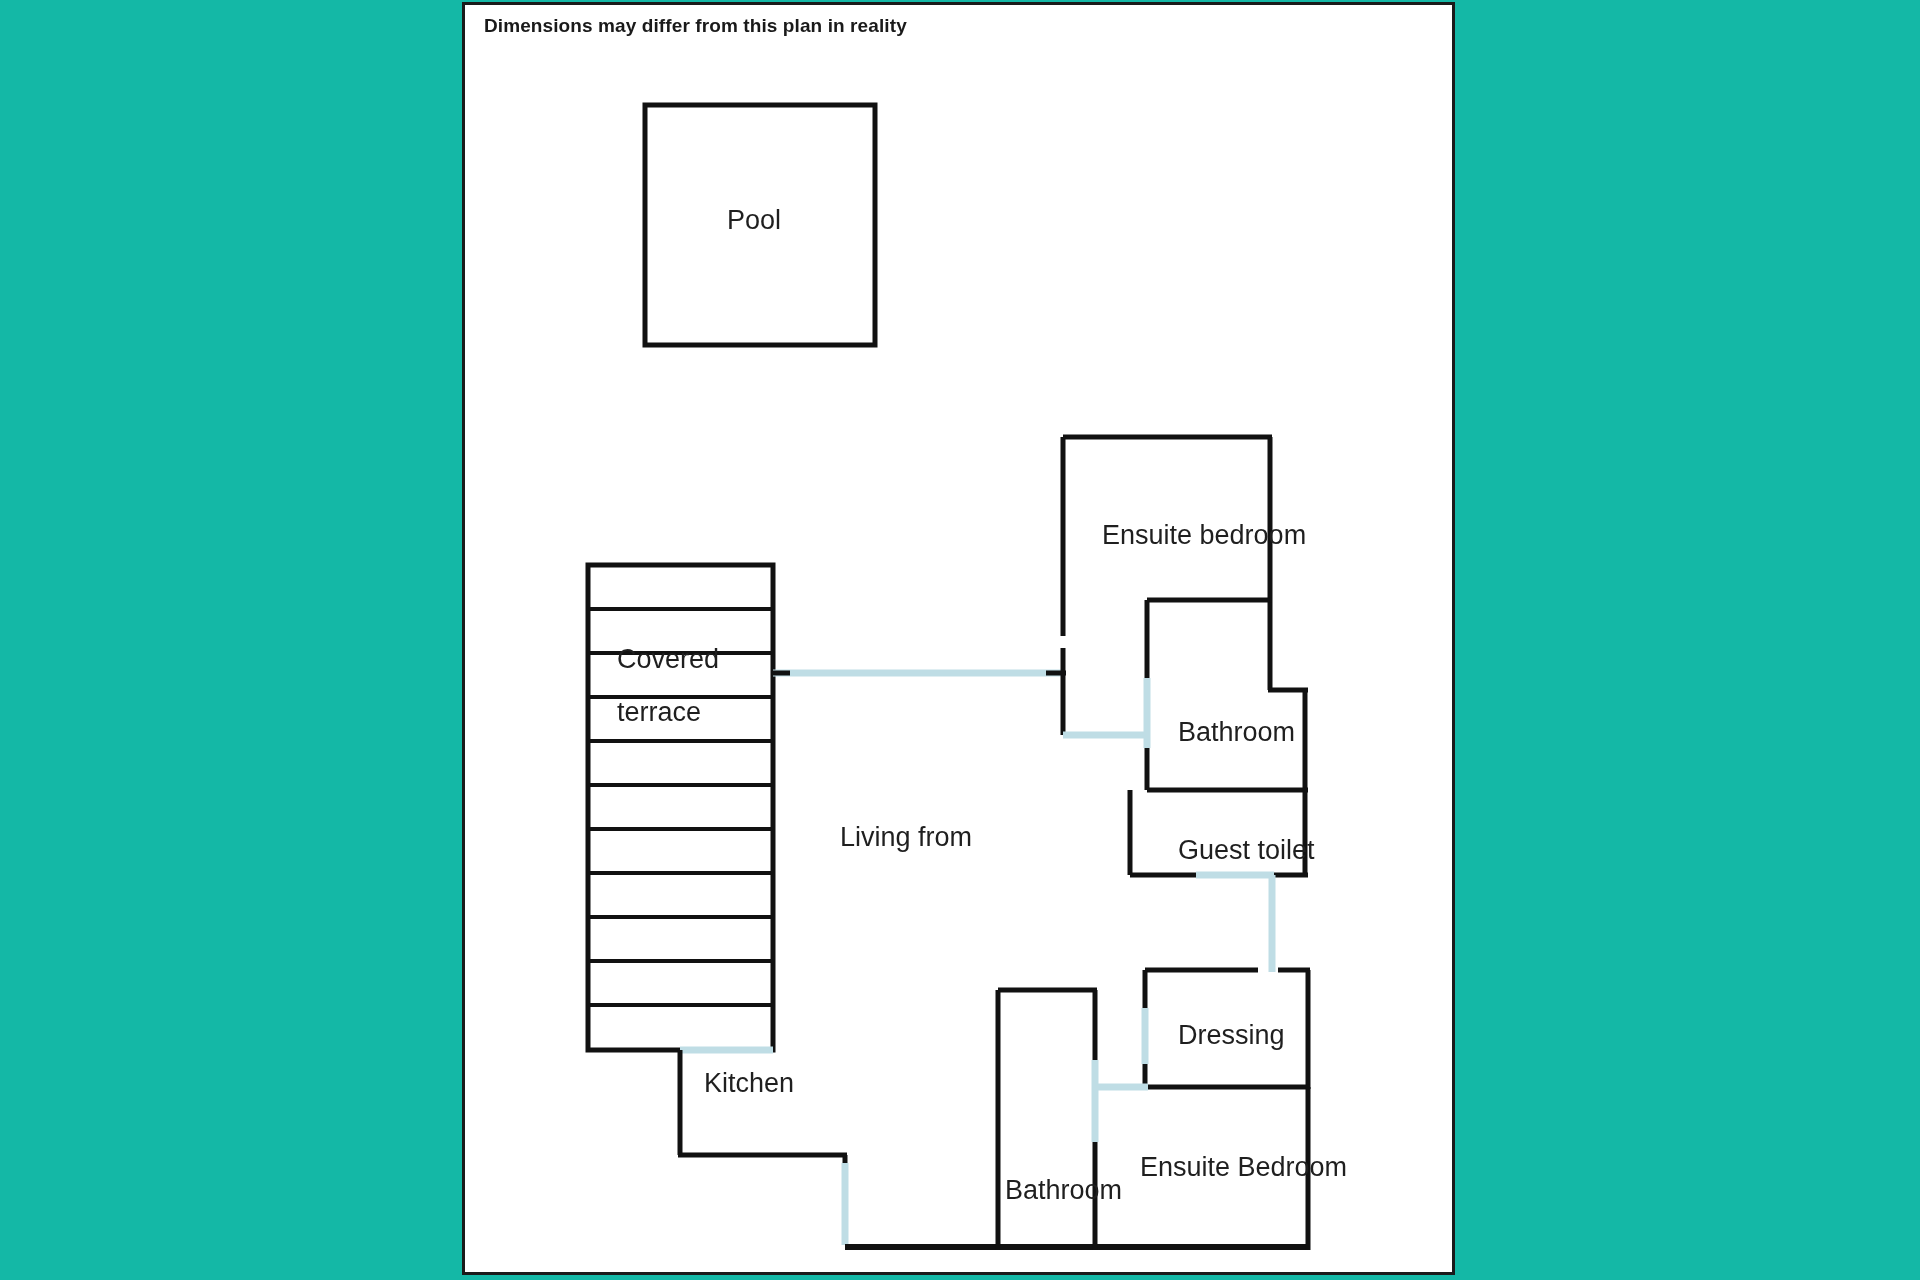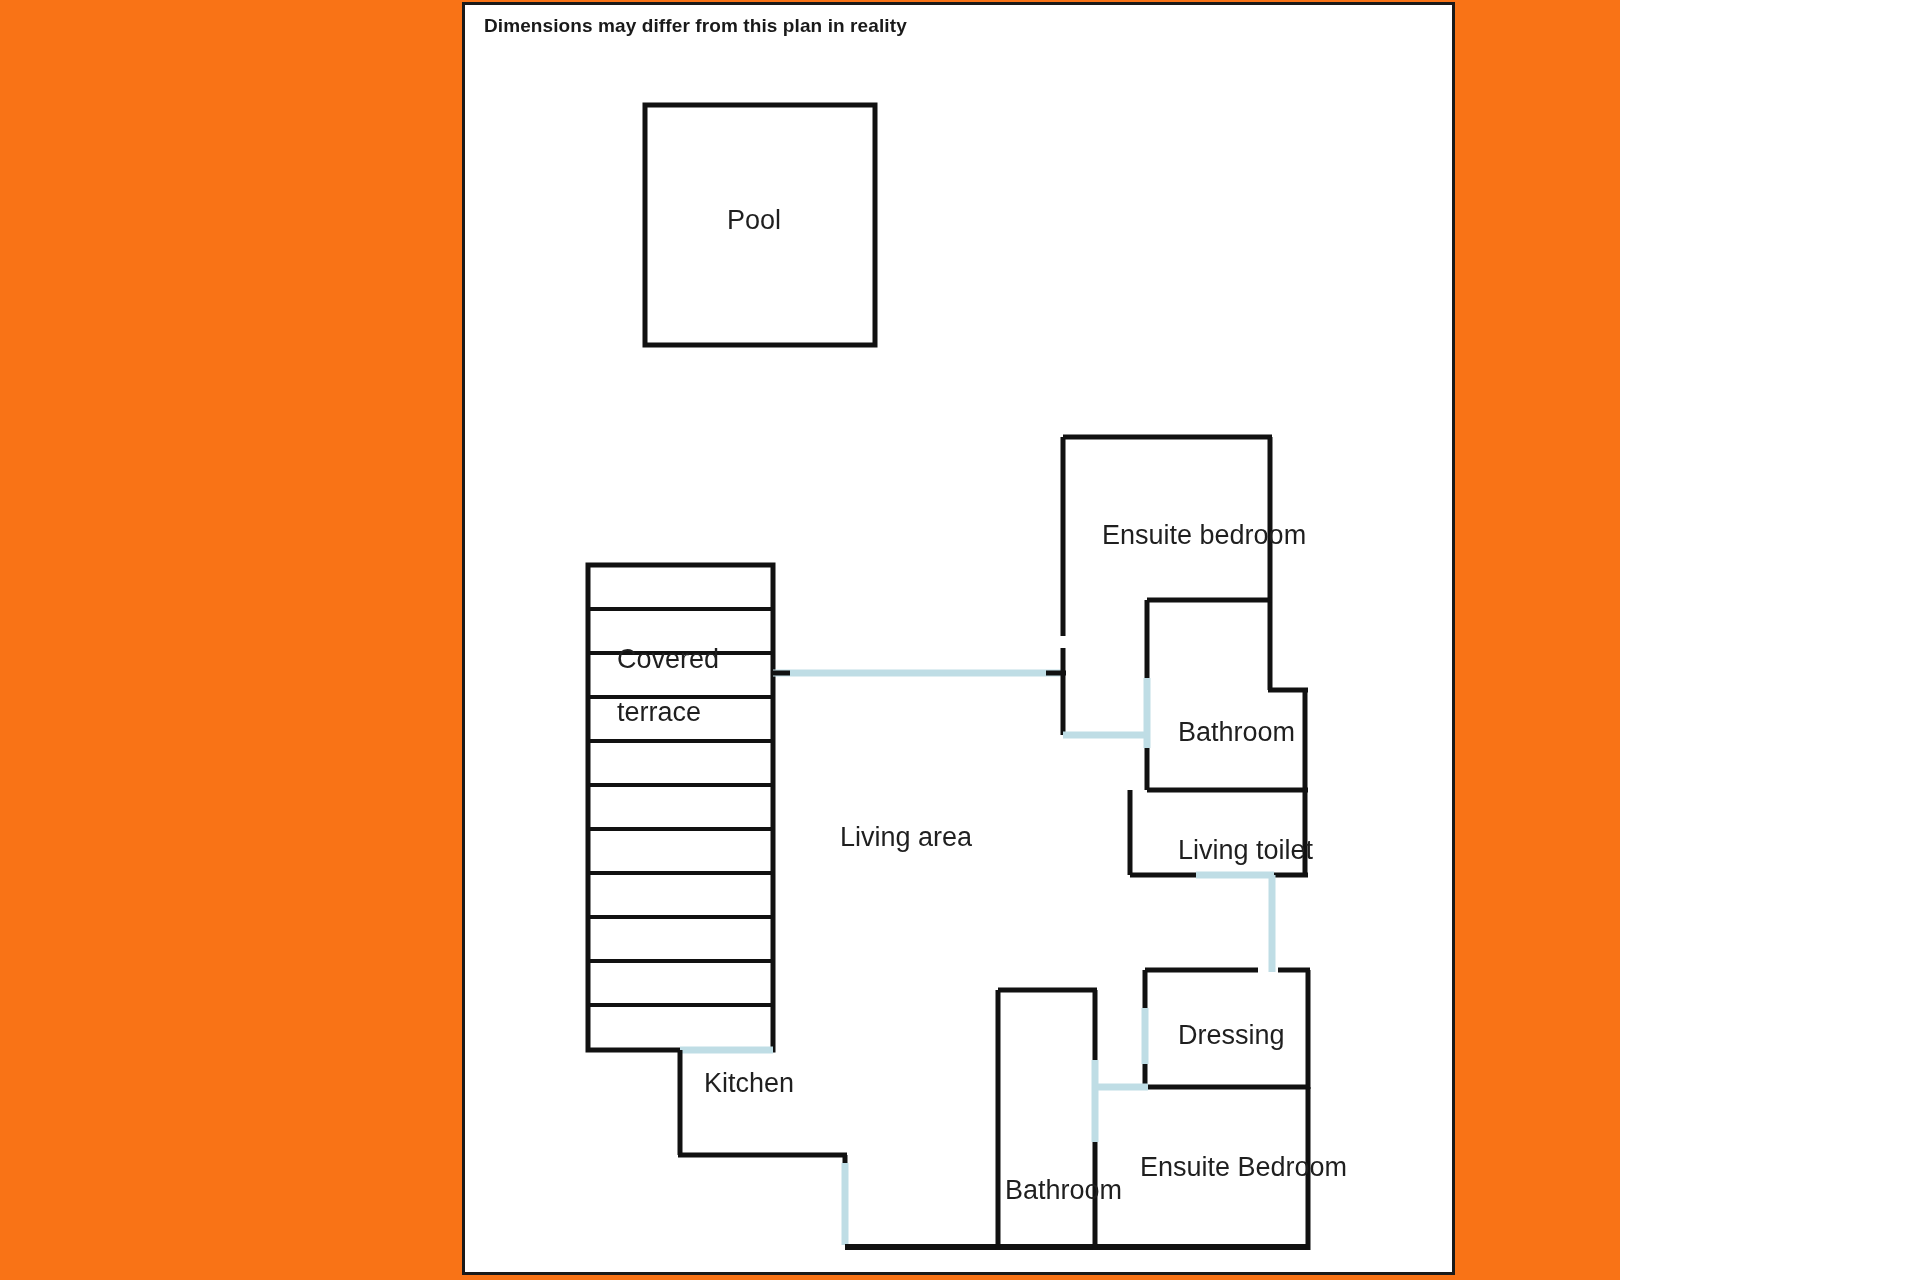--- a/index.html
+++ b/index.html
@@ -9,23 +9,23 @@
     background: #ffffff;
   }
   body {
     width: 1920px;
     height: 1280px;
     font-family: "Liberation Sans", sans-serif;
     overflow: hidden;
   }
   #canvas {
     position: relative;
-    width: 1620px;
+    width: 1920px;
     height: 1280px;
-    background: #f97316;
+    background: #14b8a6;
   }
   #plan-frame {
     position: absolute;
     left: 462px;
     top: 2px;
     width: 993px;
     height: 1273px;
     border: 3px solid #1a1a1a;
     box-sizing: border-box;
     background: #ffffff;
@@ -181,29 +181,29 @@
     </g>
 
   </svg>
 
   <div class="room-label" style="left:727px; top:205px;">Pool</div>
 
   <div class="room-label two-line" style="left:617px; top:645px;">Covered</div>
 
   <div class="room-label two-line" style="left:617px; top:698px;">terrace</div>
 
-  <div class="room-label" style="left:840px; top:822px;">Living area</div>
+  <div class="room-label" style="left:840px; top:822px;">Living from</div>
 
   <div class="room-label" style="left:704px; top:1068px;">Kitchen</div>
 
   <div class="room-label" style="left:1102px; top:520px;">Ensuite bedroom</div>
 
   <div class="room-label" style="left:1178px; top:717px;">Bathroom</div>
 
-  <div class="room-label" style="left:1178px; top:835px;">Living toilet</div>
+  <div class="room-label" style="left:1178px; top:835px;">Guest toilet</div>
 
   <div class="room-label" style="left:1178px; top:1020px;">Dressing</div>
 
   <div class="room-label" style="left:1140px; top:1152px;">Ensuite Bedroom</div>
 
   <div class="room-label" style="left:1005px; top:1175px;">Bathroom</div>
 
 </div>
 
 </body></html>

